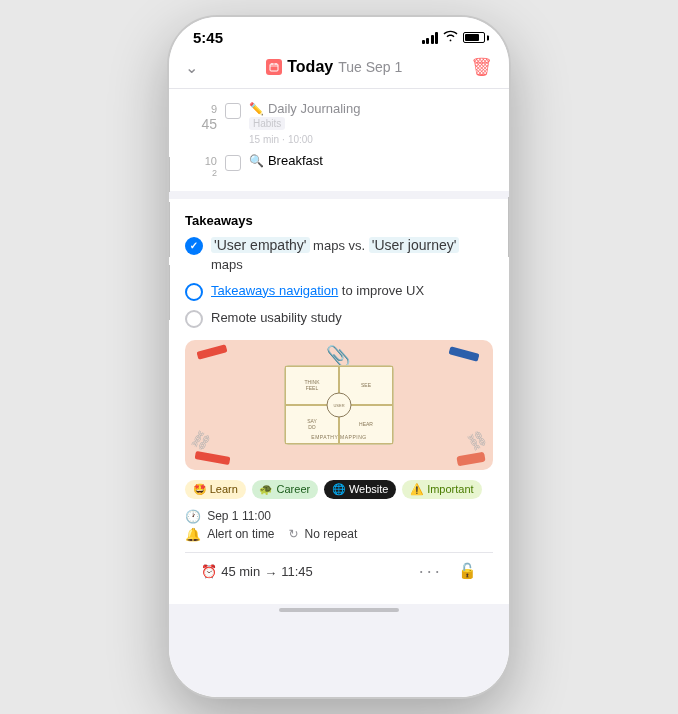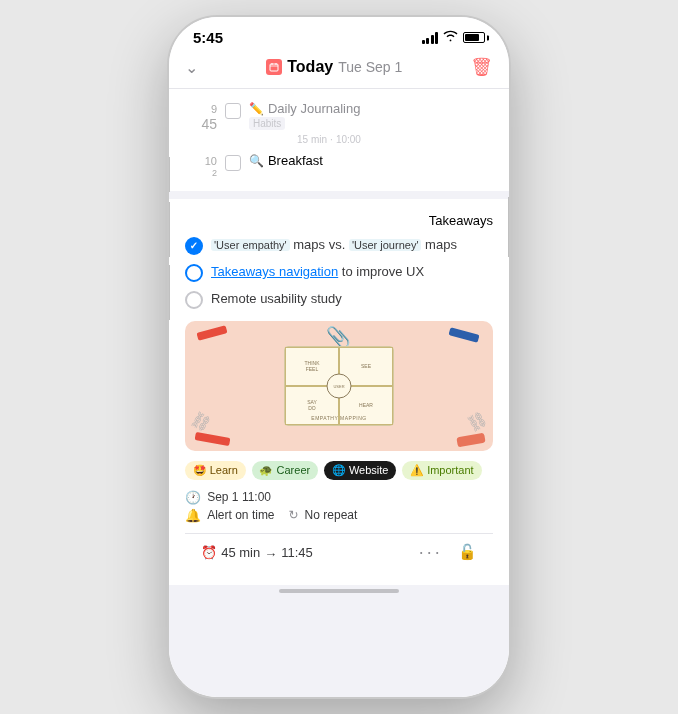--- a/index.html
+++ b/index.html
@@ -177,21 +177,20 @@
     .meta-tag {
       font-size: 10px;
       color: #c7c7cc;
       background: #f2f2f7;
       border-radius: 3px;
       padding: 1px 4px;
     }
     .meta-time {
       font-size: 10px;
       color: #c7c7cc;
-      margin-left: 48px;
     }
     .divider {
       height: 8px;
       background: #f2f2f7;
     }
     
     .task-card {
       background: #ffffff;
       padding: 14px 16px;
     }
@@ -210,25 +209,24 @@
       margin-top: 1px;
     }
     .task-title-text {
       font-size: 17px;
       font-weight: 600;
       color: #000;
       line-height: 1.3;
     }
     .section-label {
       font-size: 13px;
-      font-weight: 400;
+      font-weight: 700;
       color: #000;
       margin-bottom: 8px;
       padding-left: 0;
-      text-align: right;
     }
     .takeaways-list {
       list-style: none;
       padding: 0;
       margin-bottom: 12px;
     }
     .takeaway-item {
       display: flex;
       align-items: flex-start;
       gap: 8px;
@@ -273,21 +271,21 @@
     .text-highlight-blue {
       color: #007aff;
       text-decoration: underline;
     }
     .text-tag {
       display: inline;
       background: #e8f4f8;
       color: #3a3a3c;
       border-radius: 3px;
       padding: 0 3px;
-      font-size: 11px;
+      font-size: 14px;
     }
     .text-tag-green {
       display: inline;
       background: #e8f8f0;
       color: #34c759;
       border-radius: 3px;
       padding: 0 3px;
       font-size: 13px;
     }
     

